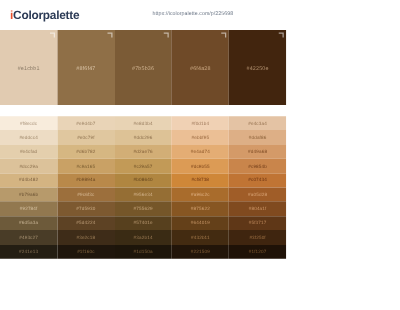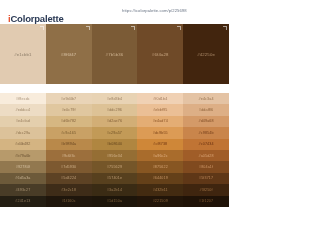--- a/index.html
+++ b/index.html
@@ -7,21 +7,21 @@
     width:235px;height:248px;overflow:hidden;
     background:#ffffff;
     font-family:"Liberation Sans",sans-serif;
     -webkit-font-smoothing:antialiased;
   }
   #app{position:relative;width:235px;height:248px;background:#fff;}
 
   
   .header{
     height:24px;width:235px;background:#ffffff;
-    display:flex;align-items:flex-end;position:relative;
+    display:flex;align-items:center;position:relative;
     box-sizing:border-box;padding:0 6px 0 8px;
   }
   .logo{font-size:9.5px;font-weight:bold;letter-spacing:-.2px;white-space:nowrap;}
   .logo .i{color:#e8502e;}
   .logo .rest{color:#2b3a55;}
   .url{
     position:absolute;left:122px;top:8px;
     font-size:4.2px;color:#6a7585;white-space:nowrap;letter-spacing:.05px;
   }
 

